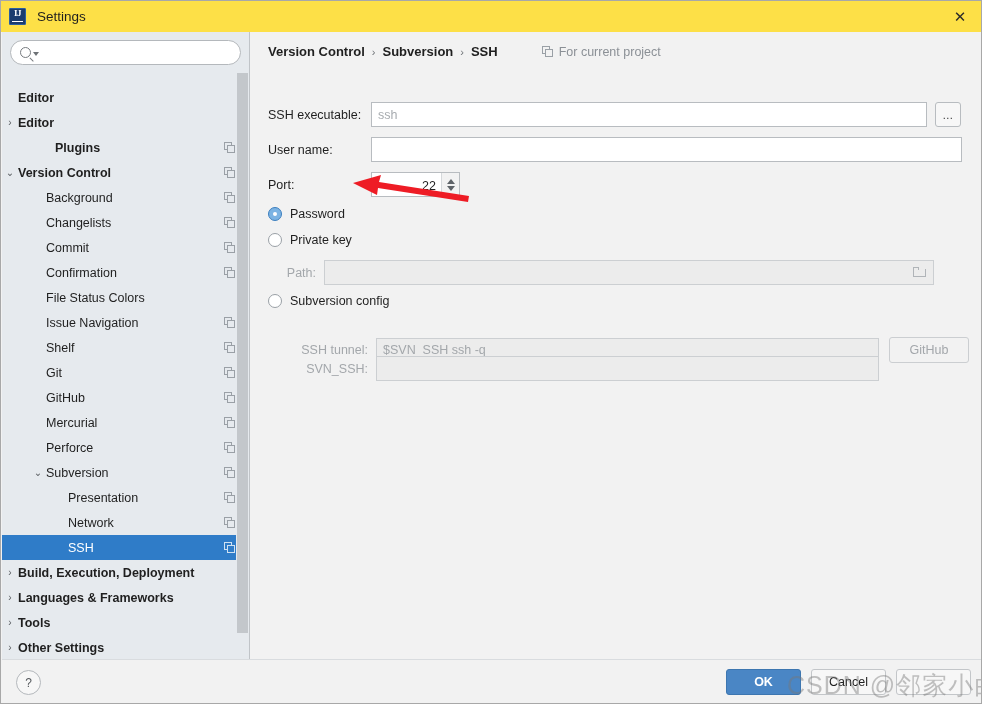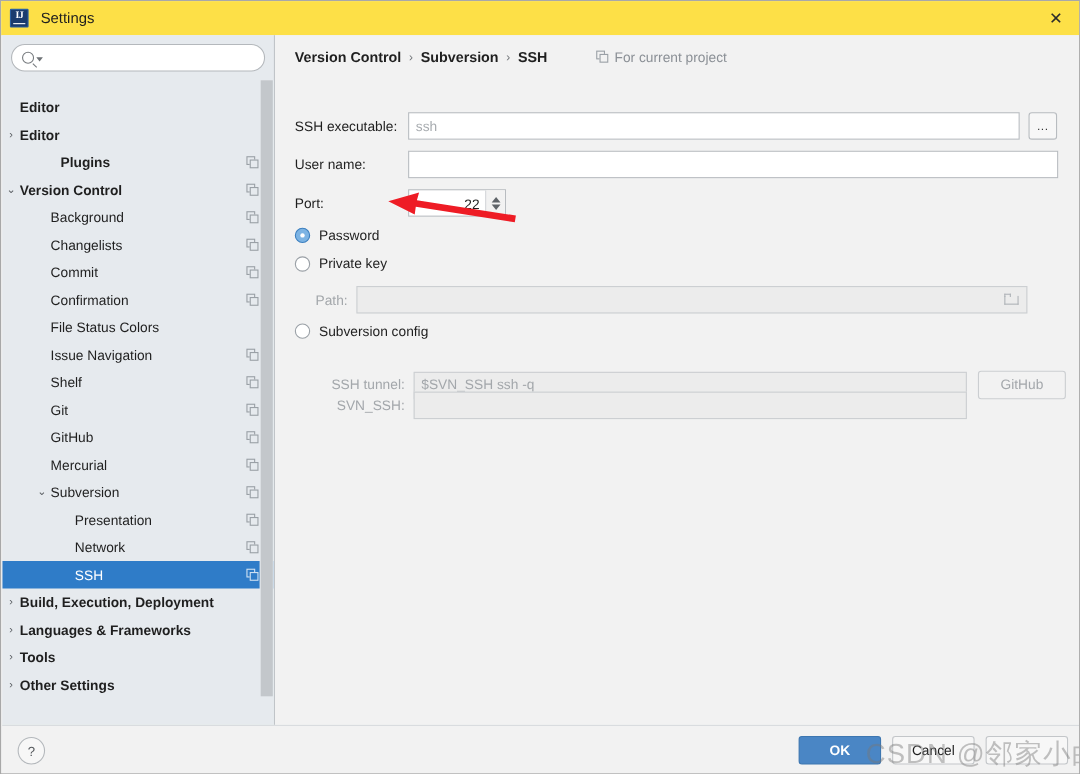--- a/index.html
+++ b/index.html
@@ -507,20 +507,27 @@
           </span>
         </div>
         <div class="tree-row">
           <span class="label" style="margin-left: 44px;">Mercurial</span>
           <span class="copy-icon">
             <span class="back"></span>
             <span class="front"></span>
           </span>
         </div>
         <div class="tree-row">
+          <span class="label" style="margin-left: 44px;">Perforce</span>
+          <span class="copy-icon">
+            <span class="back"></span>
+            <span class="front"></span>
+          </span>
+        </div>
+        <div class="tree-row">
           <span class="arrow" style="left: 30px;">⌄</span>
           <span class="label" style="margin-left: 44px;">Subversion</span>
           <span class="copy-icon">
             <span class="back"></span>
             <span class="front"></span>
           </span>
         </div>
         <div class="tree-row">
           <span class="label" style="margin-left: 66px;">Presentation</span>
           <span class="copy-icon">

